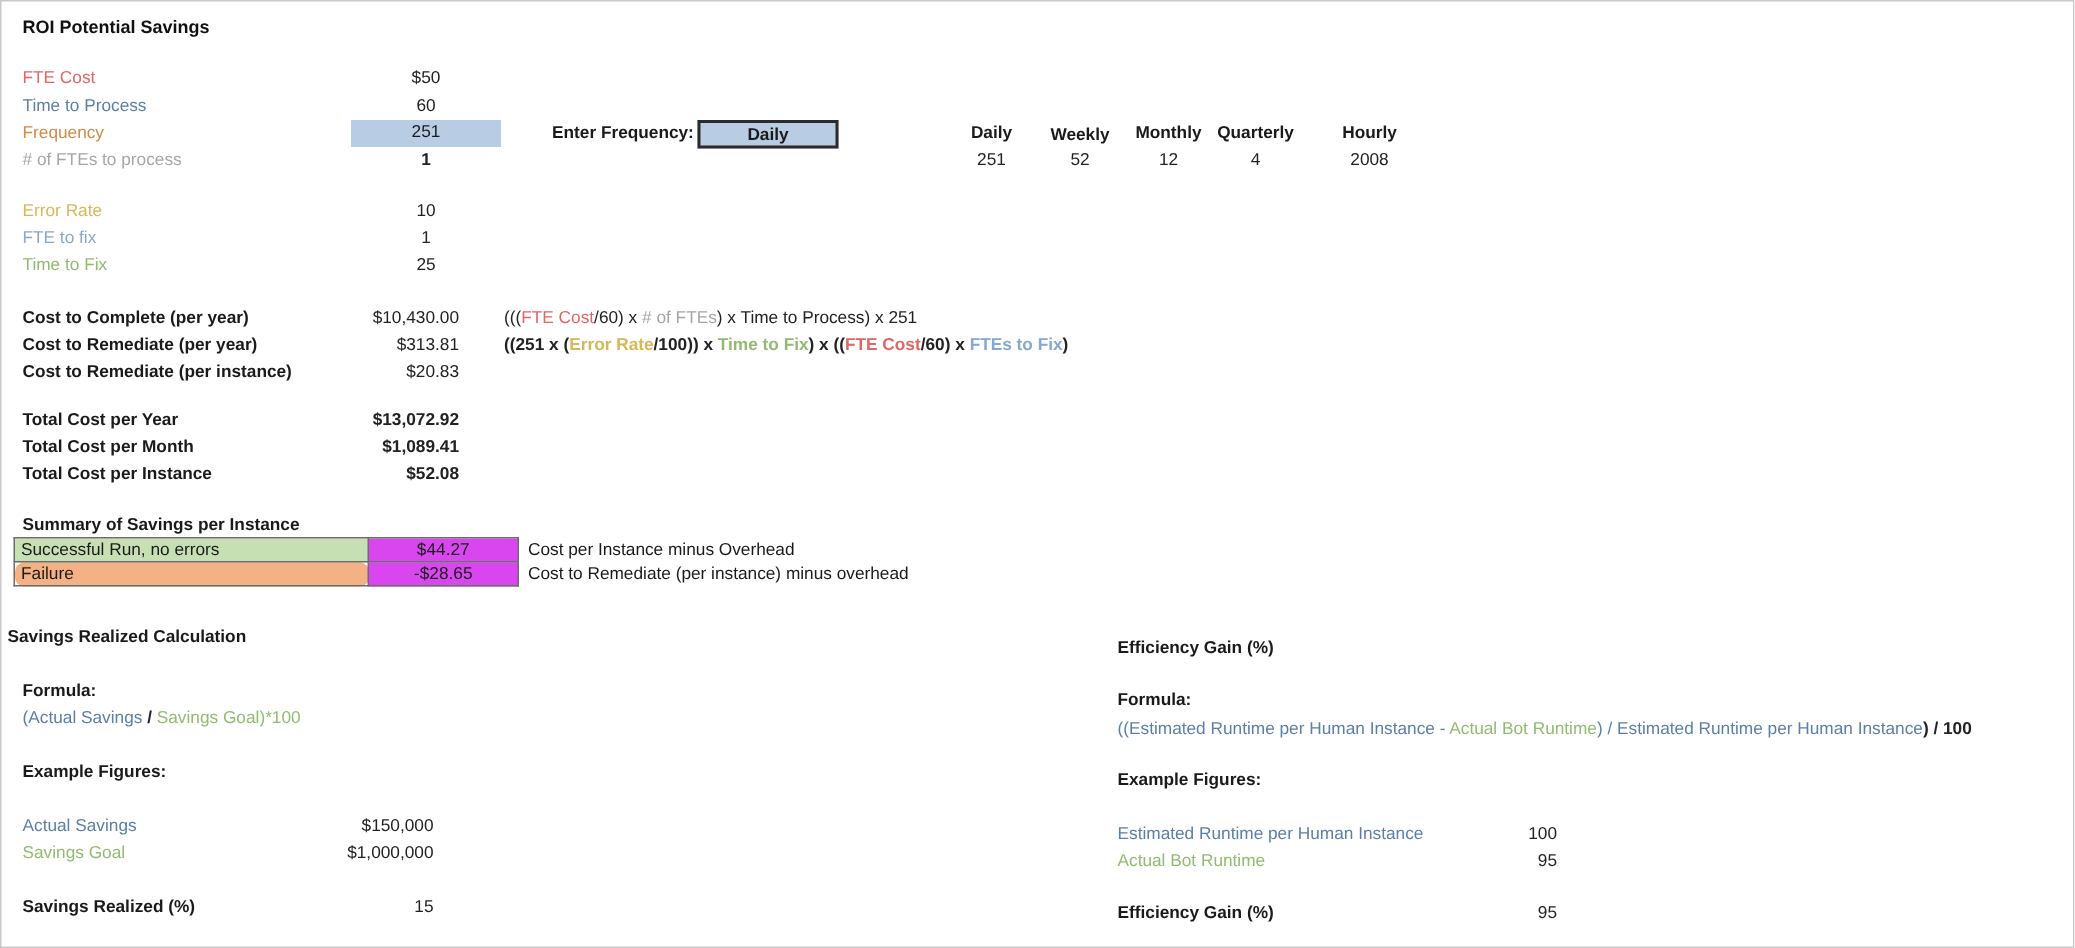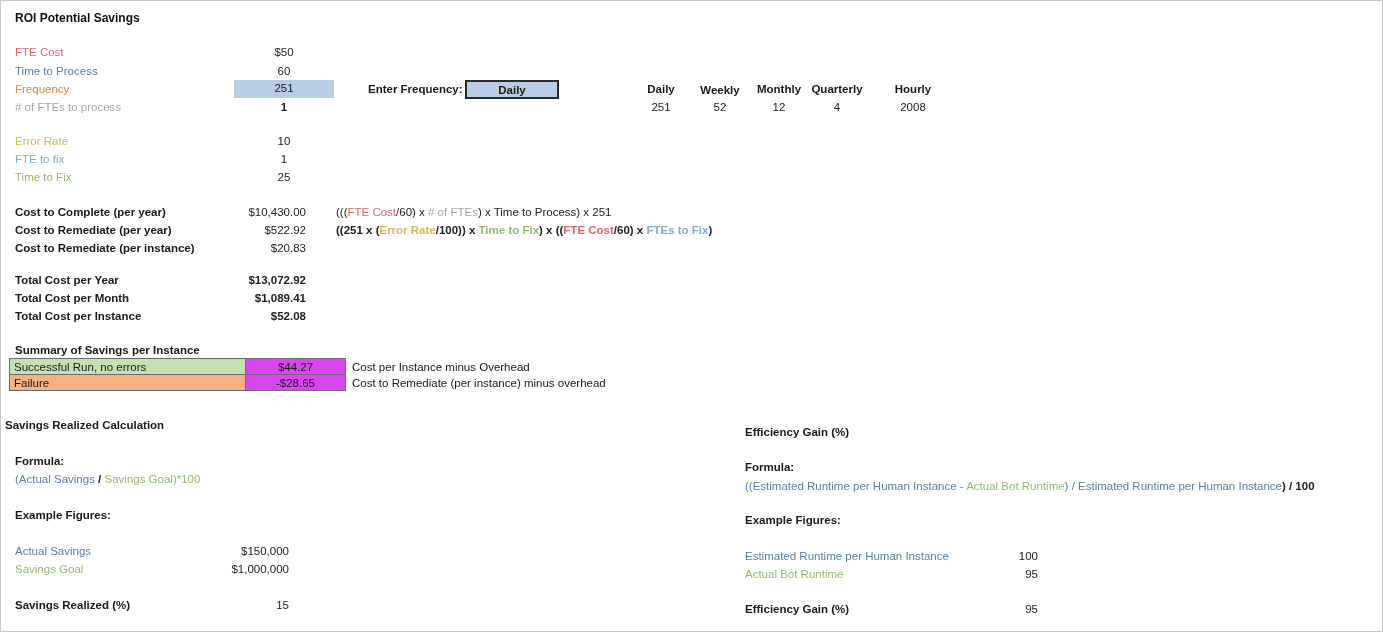--- a/index.html
+++ b/index.html
@@ -68,21 +68,21 @@
   .sum-table td {
     border: 1px solid #6d6d6d;
     height: 16px;
     padding: 0 4px;
     box-sizing: border-box;
     color: #1a1a1a;
   }
   .sum-label { width: 236px; }
   .sum-value { width: 100px; text-align: center; background: #d946ef; }
   .row-success .sum-label { background: #c6e0b4; }
-  .row-failure .sum-label { background: #f4b183; }
+  .row-failure .sum-label { background: #f4b183; border-radius: 6px; }
   .sum-note {
     border: none !important;
     padding-left: 6px !important;
     white-space: nowrap;
     background: transparent;
   }
   .note-cell { border: none; }
 </style>
 </head>
 <body>
@@ -122,21 +122,21 @@
   <div class="abs val num-center" style="left:690px; top:100px; width:58px;">52</div>
   <div class="abs val num-center" style="left:749px; top:100px; width:58px;">12</div>
   <div class="abs val num-center" style="left:806px; top:100px; width:60px;">4</div>
   <div class="abs val num-center" style="left:881px; top:100px; width:62px;">2008</div>
 
   <div class="abs lbl bold" style="left:14px; top:205px;">Cost to Complete (per year)</div>
   <div class="abs lbl bold" style="left:14px; top:223px;">Cost to Remediate (per year)</div>
   <div class="abs lbl bold" style="left:14px; top:241px;">Cost to Remediate (per instance)</div>
 
   <div class="abs val num-right" style="left:205px; top:205px; width:100px;">$10,430.00</div>
-  <div class="abs val num-right" style="left:205px; top:223px; width:100px;">$522.92</div>
+  <div class="abs val num-right" style="left:205px; top:223px; width:100px;">$313.81</div>
   <div class="abs val num-right" style="left:205px; top:241px; width:100px;">$20.83</div>
 
   <div class="abs lbl" style="left:335px; top:205px;">
     <span class="c-dark">(((</span><span class="c-red">FTE Cost</span><span class="c-dark">/60) x </span><span class="c-gray"># of FTEs</span><span class="c-dark">) x </span><span class="c-dark">Time to Process</span><span class="c-dark">) x 251</span>
   </div>
 
   <div class="abs lbl bold" style="left:335px; top:223px;">
     <span class="c-dark">((251 x (</span><span class="c-amber">Error Rate</span><span class="c-dark">/100)) x </span><span class="c-green">Time to Fix</span><span class="c-dark">) x ((</span><span class="c-red">FTE Cost</span><span class="c-dark">/60) x </span><span class="c-ltblue">FTEs to Fix</span><span class="c-dark">)</span>
   </div>
 

